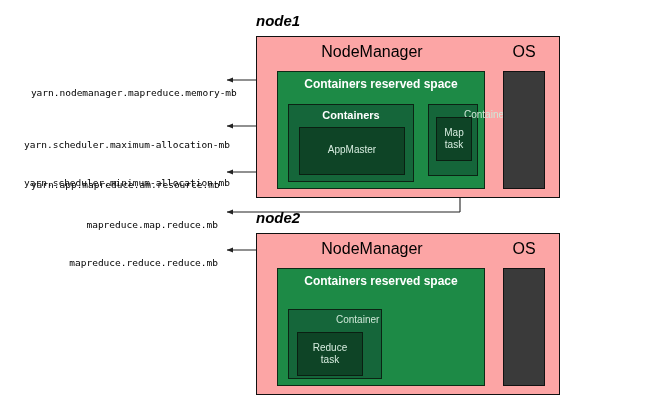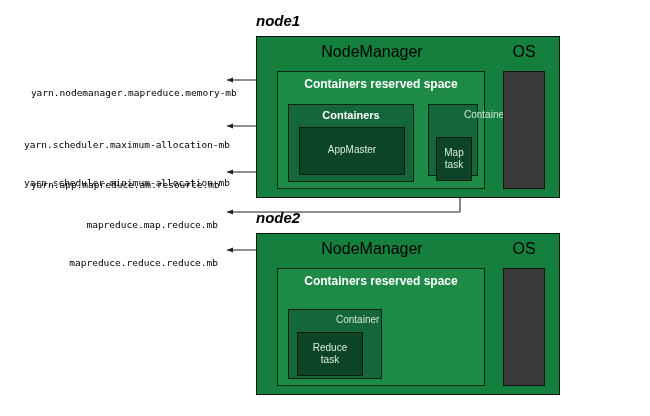--- a/index.html
+++ b/index.html
@@ -34,21 +34,21 @@
     font-weight:bold;
     font-size:15px;
     color:#000;
     text-align:left;
   }
 
   
   .box{position:absolute;box-sizing:border-box;}
 
   .node-panel{
-    background:#15803d;
+    background:#fca5a5;
     border:1.5px solid #111;
   }
   .reserved{
     background:#1d8a46;
     border:1.5px solid #0d2a16;
   }
   .cont-group{
     background:#15663a;
     border:1.5px solid #0b2414;
   }
@@ -136,21 +136,21 @@
 
       <div class="box cont-group" style="left:10px;top:32px;width:126px;height:78px;">
         <div class="lbl lbl-cgroup" style="top:4px;">Containers</div>
         <div class="box task-box" style="left:10px;top:22px;width:106px;height:48px;padding-left:26px;">
           <div class="lbl lbl-task" style="top:16px;">AppMaster</div>
         </div>
       </div>
 
       <div class="box cont-group" style="left:150px;top:32px;width:50px;height:72px;">
         <div class="lbl lbl-cont" style="top:4px;">Container</div>
-        <div class="box task-box" style="left:7px;top:32px;width:36px;height:44px;">
+        <div class="box task-box" style="left:7px;top:12px;width:36px;height:44px;">
           <div class="lbl lbl-task" style="top:9px;">
             <span>Map</span><br>
             <span>task</span>
           </div>
         </div>
       </div>
     </div>
 
     <div class="box os-box" style="left:246px;top:34px;width:42px;height:118px;"></div>
   </div>

